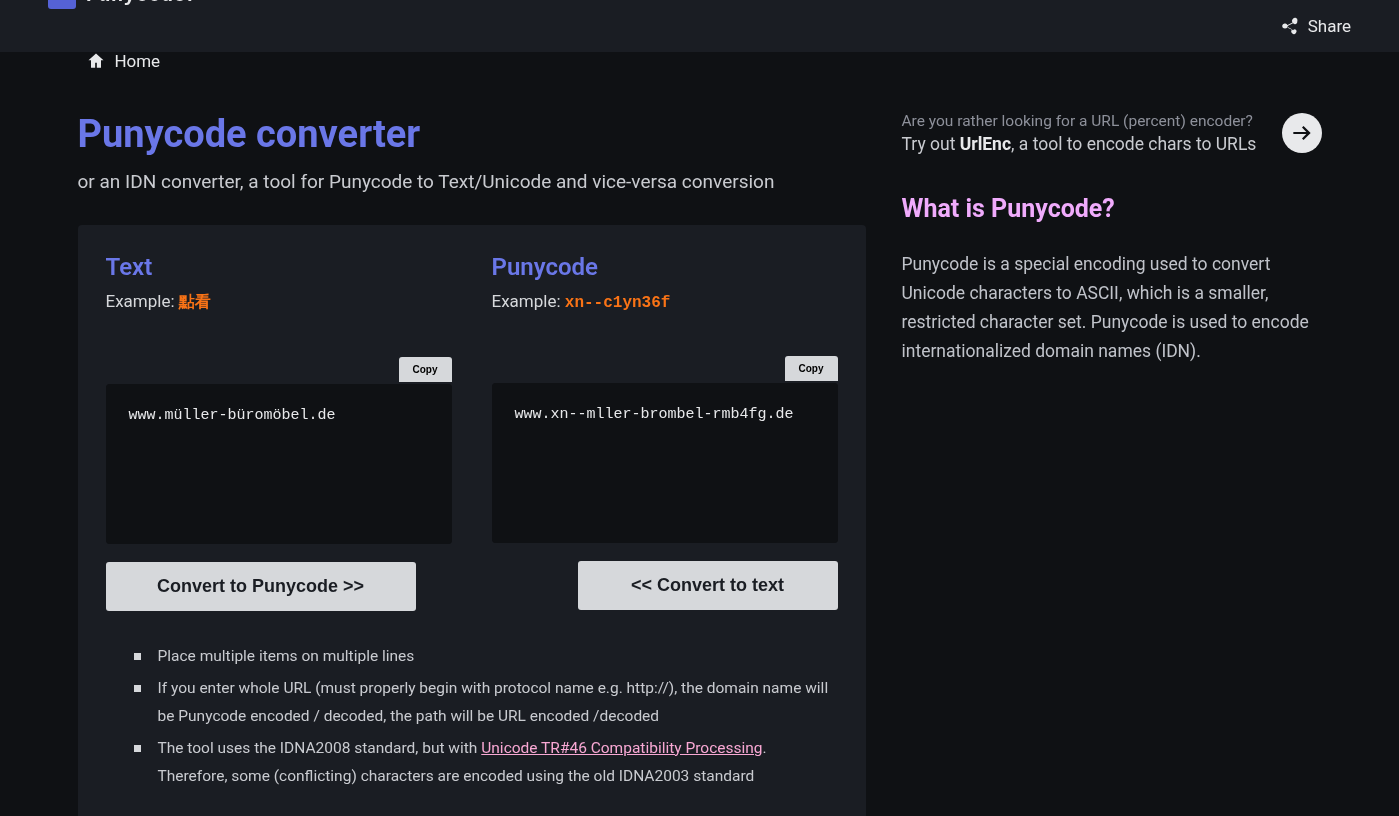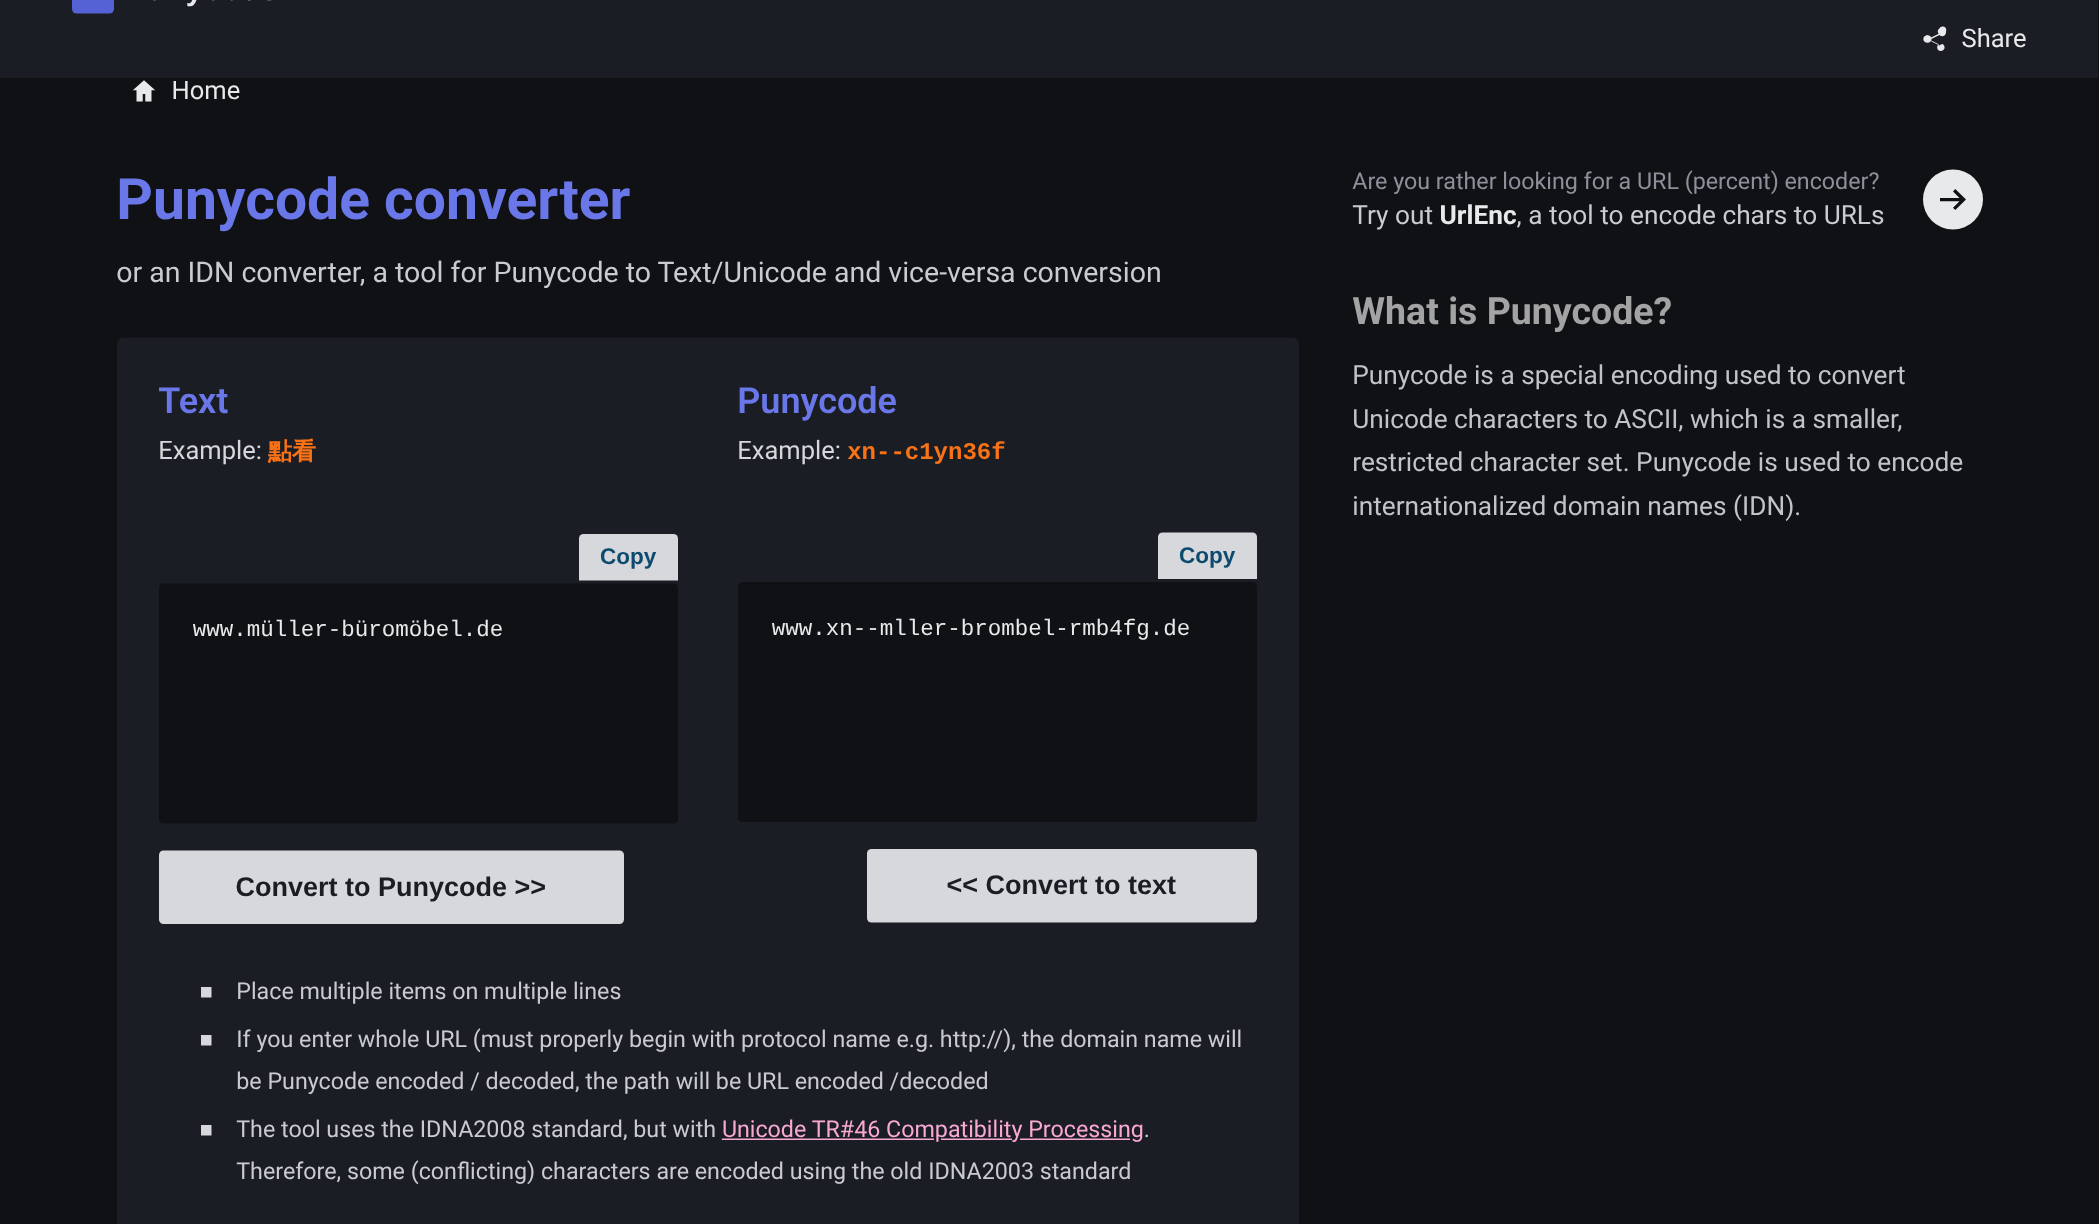--- a/index.html
+++ b/index.html
@@ -89,24 +89,24 @@
   .example-code {
     font-family: "Courier New", monospace;
     font-weight: bold;
     color: #f97316;
     font-size: 16px;
   }
 
   .copy-row { display: flex; justify-content: flex-end; margin-bottom: 2px; }
   .copy-btn {
     background: #d6d8db;
-    color: #0c4a6e;
+    color: #000000;
     border: none;
     padding: 7px 14px;
-    font-size: 15px;
+    font-size: 10px;
     font-weight: 600;
     border-radius: 3px 3px 0 0;
     cursor: pointer;
   }
   .ta {
     width: 100%;
     height: 160px;
     background: #0f1114;
     border: 1px solid #0f1114;
     border-radius: 3px;
@@ -168,24 +168,24 @@
   .promo-arrow {
     width: 40px; height: 40px;
     border-radius: 50%;
     background: #e8e9eb;
     display: flex; align-items: center; justify-content: center;
     cursor: pointer;
   }
   .promo-arrow svg { width: 26px; height: 26px; fill: #0f1114; }
 
   .side h2 {
-    color: #a3a3a3;
+    color: #f0abfc;
     font-size: 25px;
     font-weight: 700;
-    margin-bottom: 14px;
+    margin-bottom: 27px;
   }
   .side p {
     color: #c0c3ca;
     font-size: 17.5px;
     line-height: 1.65;
   }
 </style>
 </head>
 <body>
 

